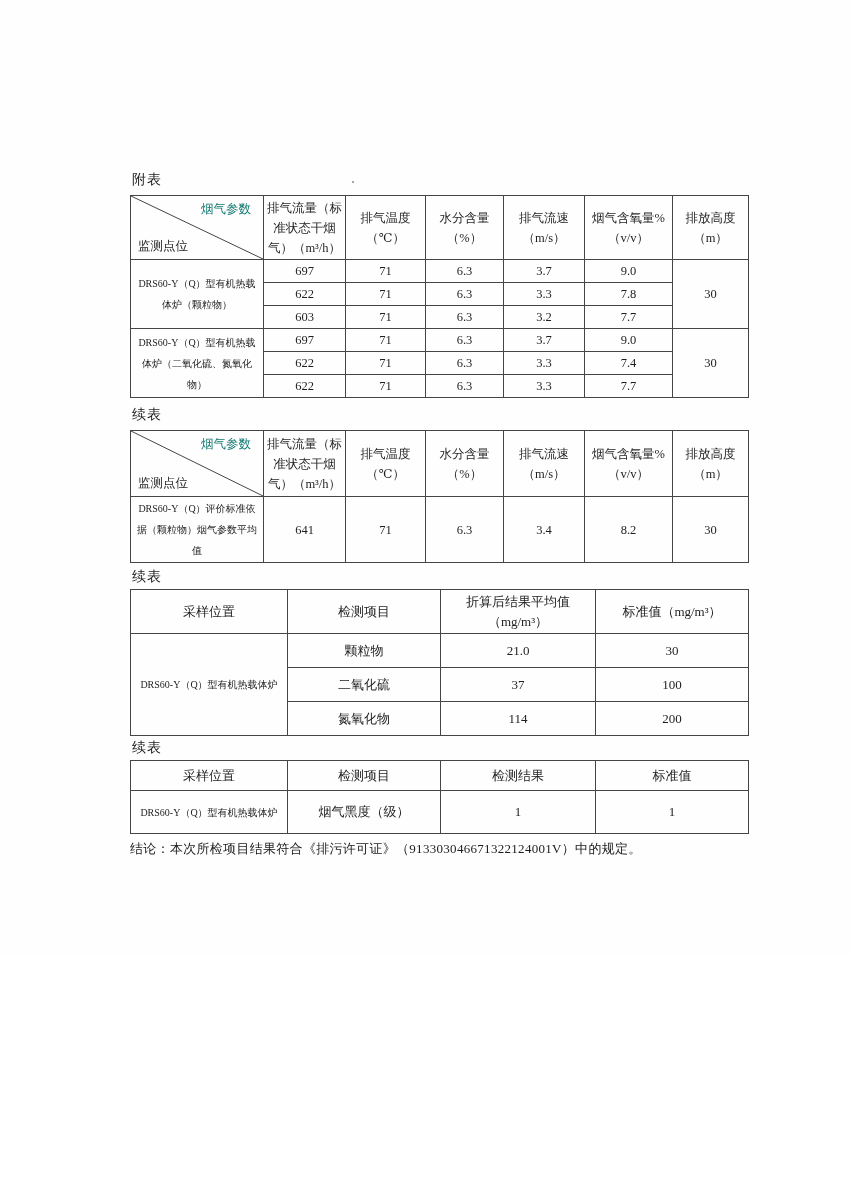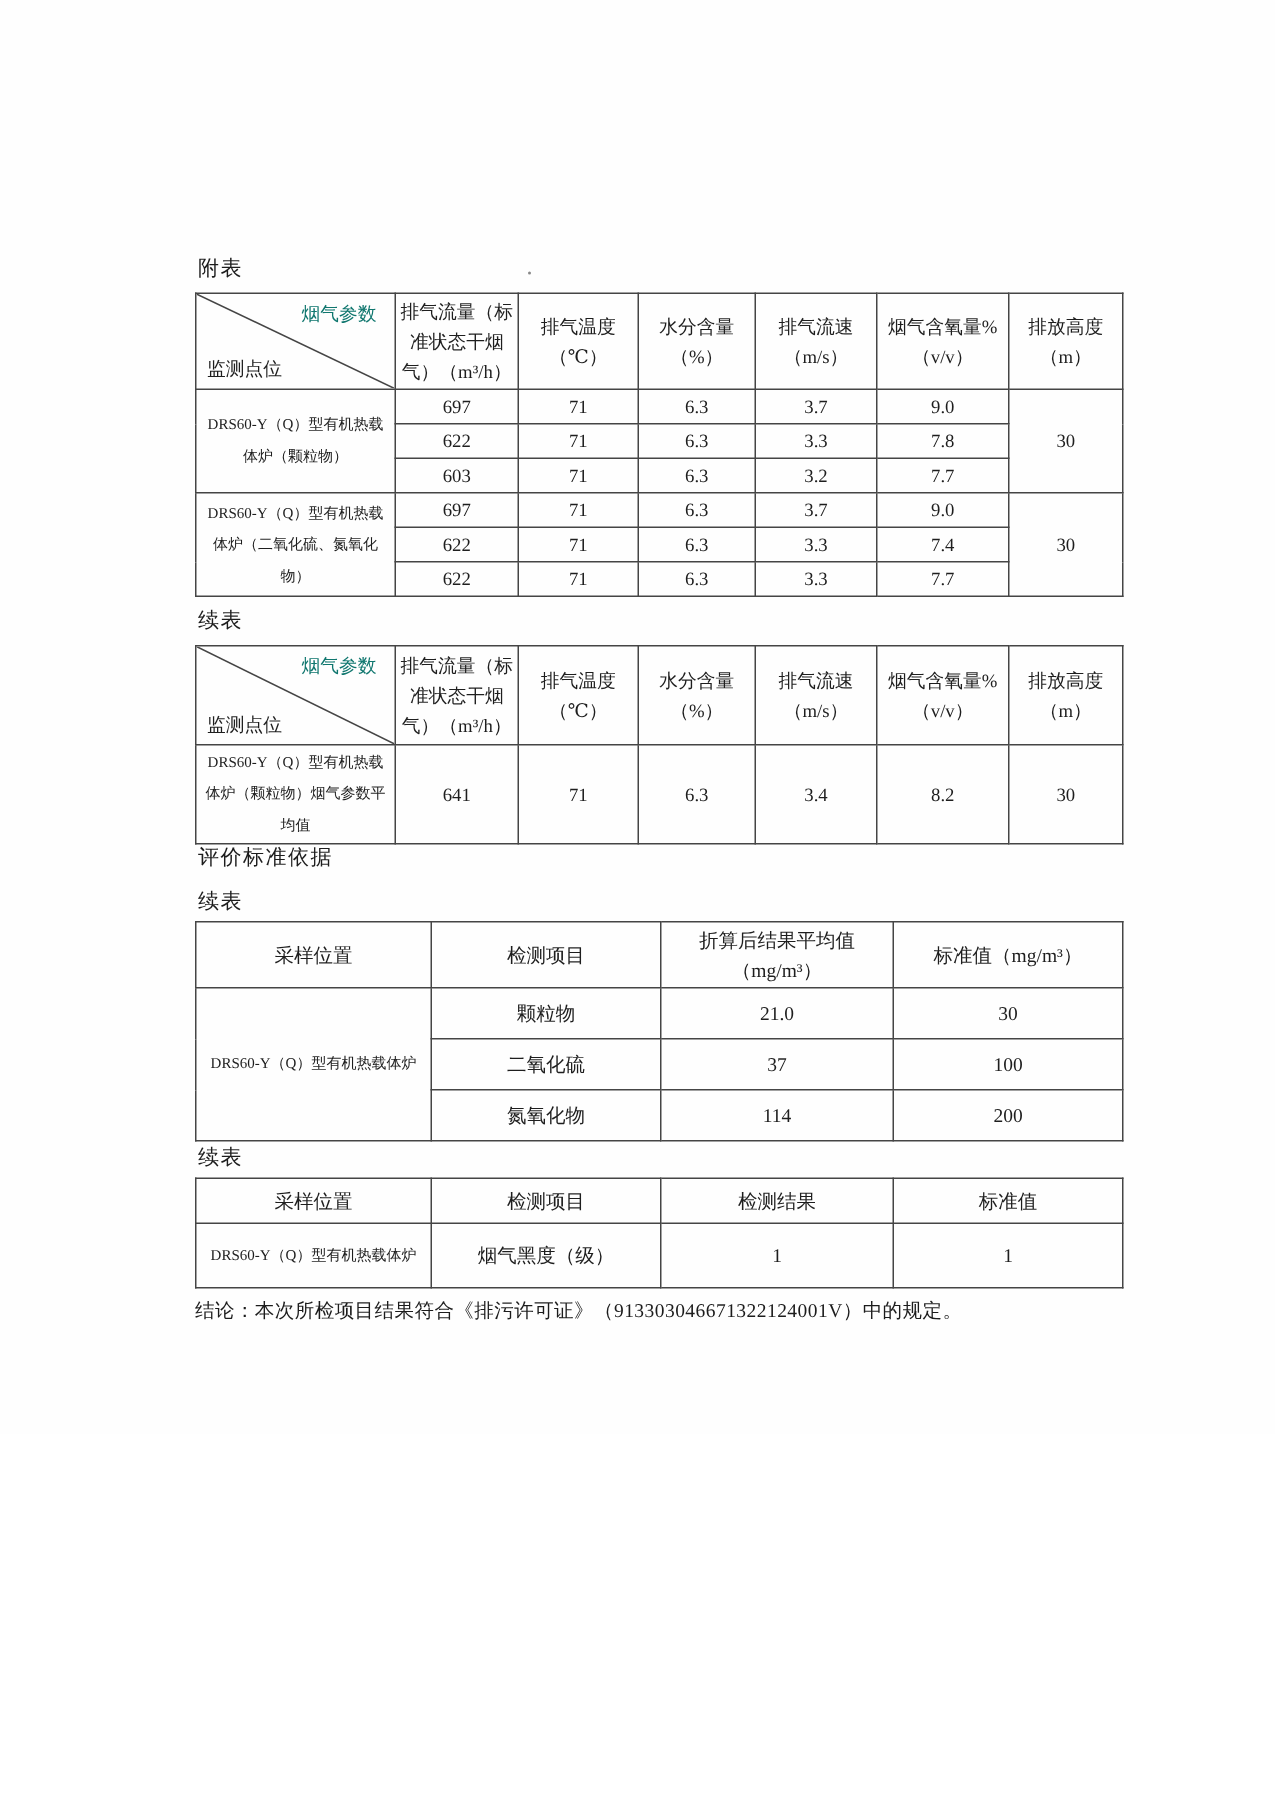--- a/index.html
+++ b/index.html
@@ -167,32 +167,31 @@
           <td>排气流量（标准状态干烟气）（m³/h）</td>
           <td>排气温度（℃）</td>
           <td>水分含量（%）</td>
           <td>排气流速（m/s）</td>
           <td>烟气含氧量%（v/v）</td>
           <td>排放高度（m）</td>
         </tr>
       </thead>
       <tbody>
         <tr class="r1">
-          <td class="rowlabel">DRS60-Y（Q）型有机热载体炉（颗粒物）烟气参数平均值</td>
+          <td class="rowlabel">DRS60-Y（Q）评价标准依据（颗粒物）烟气参数平均值</td>
           <td>641</td>
           <td>71</td>
           <td>6.3</td>
           <td>3.4</td>
           <td>8.2</td>
           <td>30</td>
         </tr>
       </tbody>
     </table>
 
-    <div class="sec-label">评价标准依据</div>
 
     <table class="teval">
       <tbody>
       </tbody>
     </table>
 
     <div class="sec-label small" style="margin-top:6px;margin-bottom:4px;">续表</div>
 
     <table class="t3">
       <colgroup>

